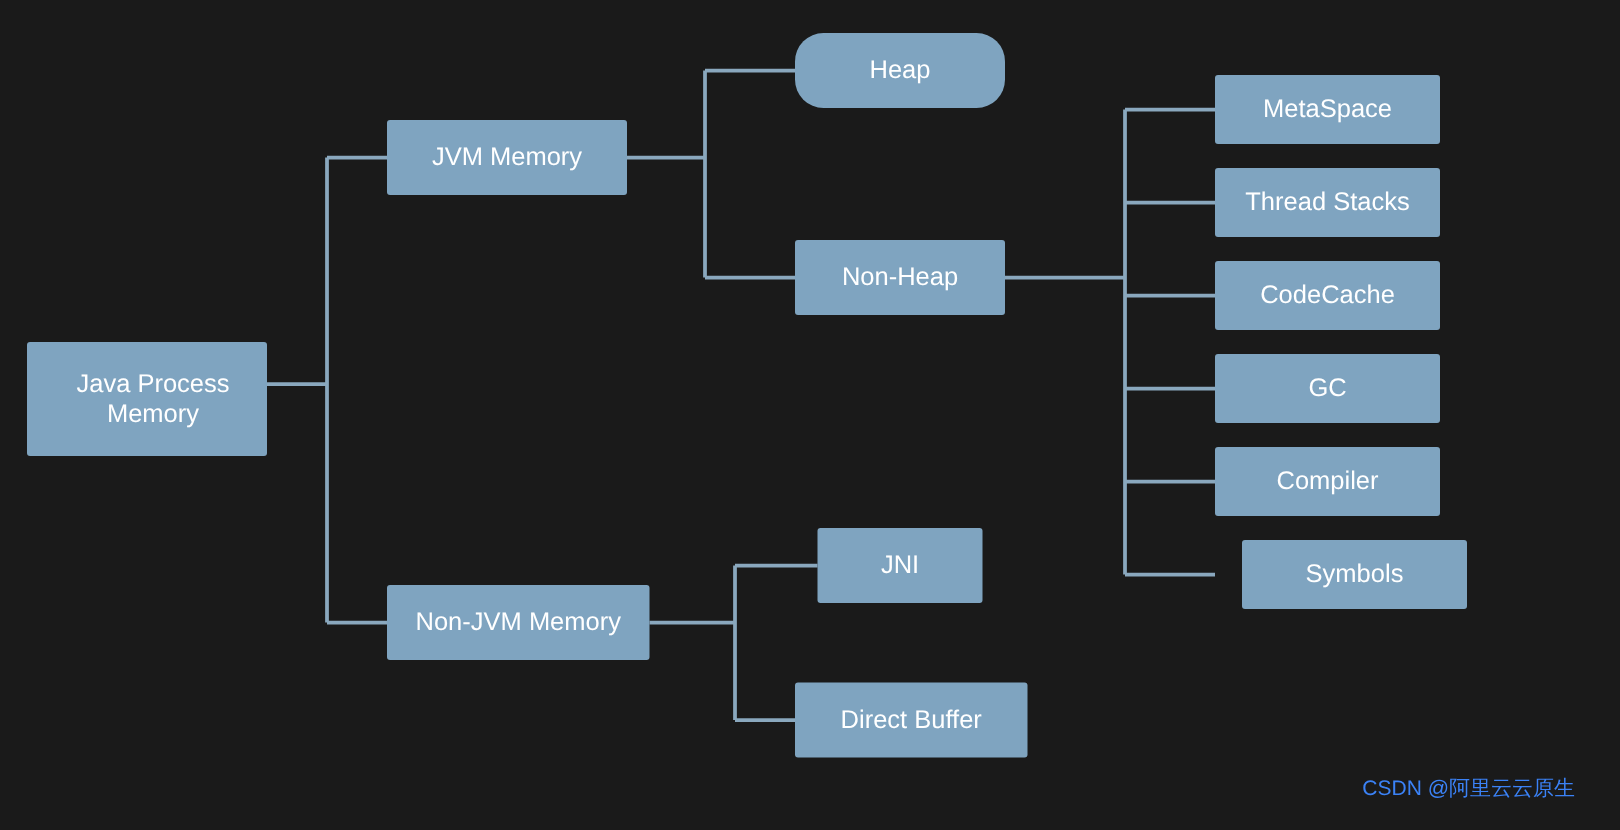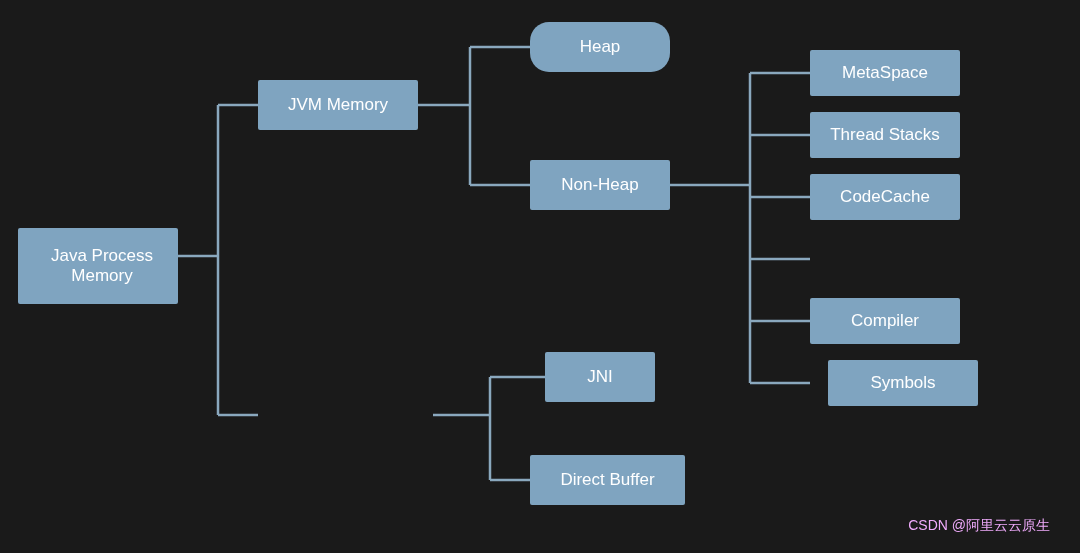--- a/index.html
+++ b/index.html
@@ -43,21 +43,21 @@
     svg.lines line, svg.lines path {
       stroke: #8aa8be;
       stroke-width: 2.5;
       fill: none;
     }
 
     .watermark {
       position: absolute;
       bottom: 18px;
       right: 30px;
-      color: #f0abfc;
+      color: #3b82f6;
       font-size: 14px;
     }
   </style>
 </head>
 <body>
 
 <div class="diagram">
 
   <svg class="lines">
 
@@ -89,34 +89,36 @@
     <line x1="490" y1="377" x2="490" y2="480"></line>
     <line x1="490" y1="377" x2="545" y2="377"></line>
     <line x1="490" y1="480" x2="530" y2="480"></line>
   </svg>
 
   <div class="node" style="left:18px; top:228px; width:160px; height:76px; white-space:pre-line;padding-left:18px;">Java Process
 Memory</div>
 
   <div class="node" style="left:258px; top:80px; width:160px; height:50px;">JVM Memory</div>
 
+  <div class="node" style="left:258px; top:390px; width:175px; height:50px;">Non-JVM Memory</div>
 
   <div class="node" style="left:530px; top:22px; width:140px; height:50px;border-radius:19px;">Heap</div>
 
   <div class="node" style="left:530px; top:160px; width:140px; height:50px;">Non-Heap</div>
 
   <div class="node" style="left:545px; top:352px; width:110px; height:50px;">JNI</div>
 
   <div class="node" style="left:530px; top:455px; width:155px; height:50px;">Direct Buffer</div>
 
   <div class="node" style="left:810px; top:50px; width:150px; height:46px;">MetaSpace</div>
 
   <div class="node" style="left:810px; top:112px; width:150px; height:46px;">Thread Stacks</div>
 
   <div class="node" style="left:810px; top:174px; width:150px; height:46px;">CodeCache</div>
 
+  <div class="node" style="left:810px; top:236px; width:150px; height:46px;">GC</div>
 
   <div class="node" style="left:810px; top:298px; width:150px; height:46px;">Compiler</div>
 
   <div class="node" style="left:828px; top:360px; width:150px; height:46px;">Symbols</div>
 
   <div class="watermark">CSDN @阿里云云原生</div>
 </div>
 
 </body></html>

